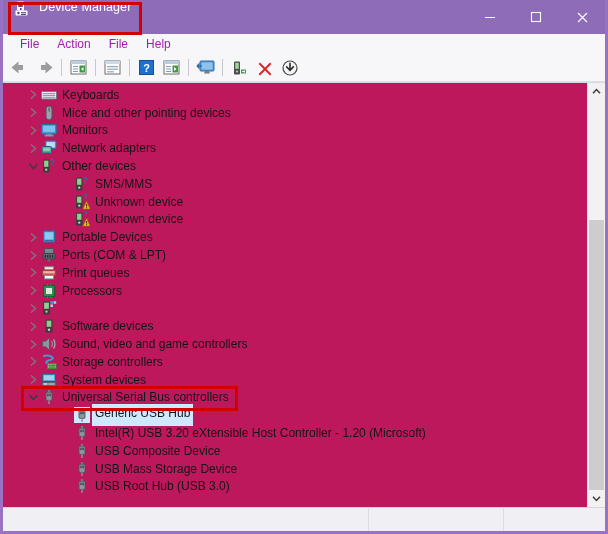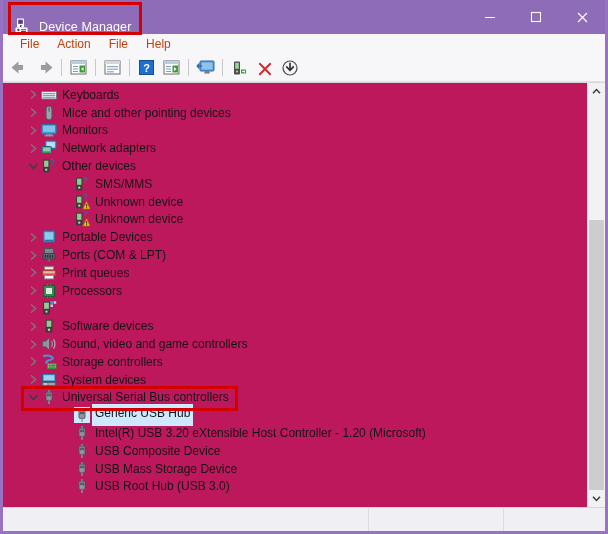--- a/index.html
+++ b/index.html
@@ -26,21 +26,21 @@
     border-bottom: 3px solid #9a72c4;
     display: flex;
     flex-direction: column;
   }
 
   
   .titlebar {
     height: 34px;
     background: #8e6cb8;
     display: flex;
-    align-items: flex-end;
+    align-items: flex-start;
     flex: 0 0 auto;
     position: relative;
   }
   .title-icon {
     width: 17px;
     height: 17px;
     margin-left: 11px;
     margin-right: 8px;
     position: relative;
     flex: 0 0 auto;
@@ -71,21 +71,21 @@
   .menubar {
     height: 20px;
     background: #f7f6f9;
     display: flex;
     align-items: center;
     padding-left: 8px;
     flex: 0 0 auto;
   }
   .menu-item {
     font-size: 12px;
-    color: #c2410c;
+    color: #a21caf;
     padding: 0 9px;
     line-height: 20px;
     white-space: nowrap;
   }
 
   
   .toolbar {
     height: 27px;
     background: #f7f6f9;
     border-bottom: 1px solid #e2e0e6;

